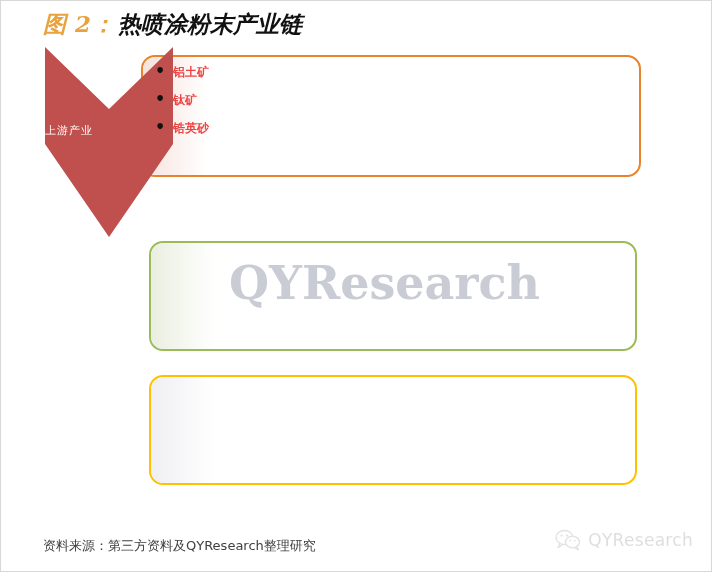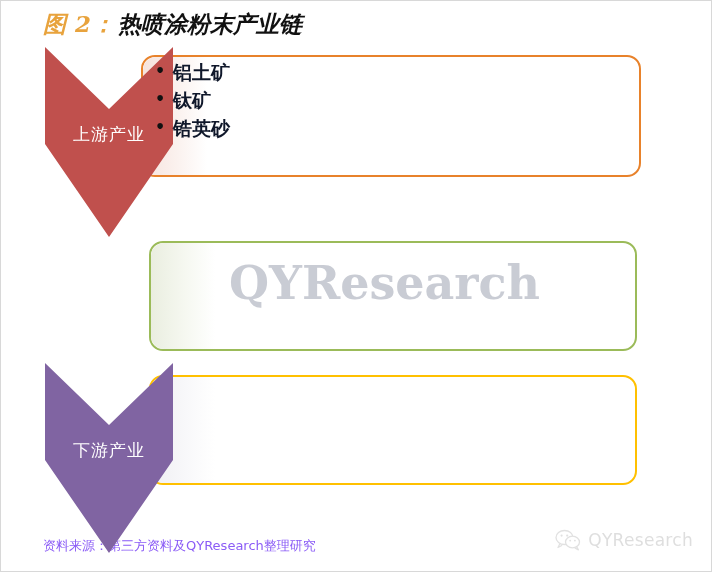--- a/index.html
+++ b/index.html
@@ -66,24 +66,24 @@
     width: 128px;
     height: 190px;
     z-index: 4;
   }
   .chevron svg { display: block; width: 100%; height: 100%; }
   .chevron .chev-label {
     position: absolute;
     left: 0;
     width: 128px;
     top: 76px;
-    text-align: center;
+    text-align: left;
     color: #ffffff;
     font-family: "DejaVu Serif", "Liberation Serif", serif;
-    font-size: 17px;
+    font-size: 11px;
     font-weight: normal;
     letter-spacing: 1px;
     white-space: nowrap;
   }
   #chev-upstream  { top: 46px; }
   #chev-product   { top: 204px; }
   #chev-downstream{ top: 362px; }
 
   
   .info-box {
@@ -102,23 +102,23 @@
   }
   .bullet-list {
     position: absolute;
     margin: 0;
     padding: 0;
     list-style: none;
     z-index: 6;
   }
   .bullet-list li {
     font-family: "DejaVu Serif", "Liberation Serif", serif;
-    font-size: 19px;
-    font-weight: bold;
-    color: #0f172a;
+    font-size: 12px;
+    font-weight: bold;
+    color: #ef4444;
     white-space: nowrap;
     line-height: 28px;
     position: relative;
     padding-left: 20px;
   }
   .bullet-list li::before {
     content: "\2022";
     position: absolute;
     left: 2px;
     top: -1px;
@@ -157,21 +157,21 @@
   #list-downstream { left: 158px; top: 377px; }
   #list-downstream li { line-height: 26px; }
 
   
   #source-note {
     position: absolute;
     left: 42px;
     top: 536px;
     font-family: "DejaVu Sans", "Liberation Sans", sans-serif;
     font-size: 13px;
-    color: #8b5cf6;
+    color: #404040;
     white-space: nowrap;
   }
   #brand-mark {
     position: absolute;
     right: 18px;
     top: 528px;
     display: flex;
     align-items: center;
     gap: 7px;
     opacity: 0.85;
@@ -213,26 +213,20 @@
 
   <div class="info-box" id="box-product">
     <div class="box-grad"></div>
   </div>
 
 
   <div class="info-box" id="box-downstream">
     <div class="box-grad"></div>
   </div>
 
-  <div class="chevron" id="chev-downstream">
-    <svg viewBox="0 0 128 190" preserveAspectRatio="none">
-      <path d="M0,0 L64,62 L128,0 L128,97 L64,190 L0,97 Z" fill="#8064A2"></path>
-    </svg>
-    <div class="chev-label">下游产业</div>
-  </div>
 
   <div id="source-note">资料来源：第三方资料及QYResearch整理研究</div>
 
   <div id="brand-mark">
     <span>
       <svg width="26" height="22" viewBox="0 0 26 22">
         <ellipse cx="9.5" cy="8.5" rx="8.5" ry="7" fill="none" stroke="#dcdcdc" stroke-width="1.3"></ellipse>
         <path d="M5,14.5 L3,18.5 L7.2,16.2" fill="none" stroke="#dcdcdc" stroke-width="1.3" stroke-linejoin="round"></path>
         <circle cx="6.6" cy="6.6" r="1.1" fill="#dcdcdc"></circle>
         <circle cx="12.2" cy="6.6" r="1.1" fill="#dcdcdc"></circle>

